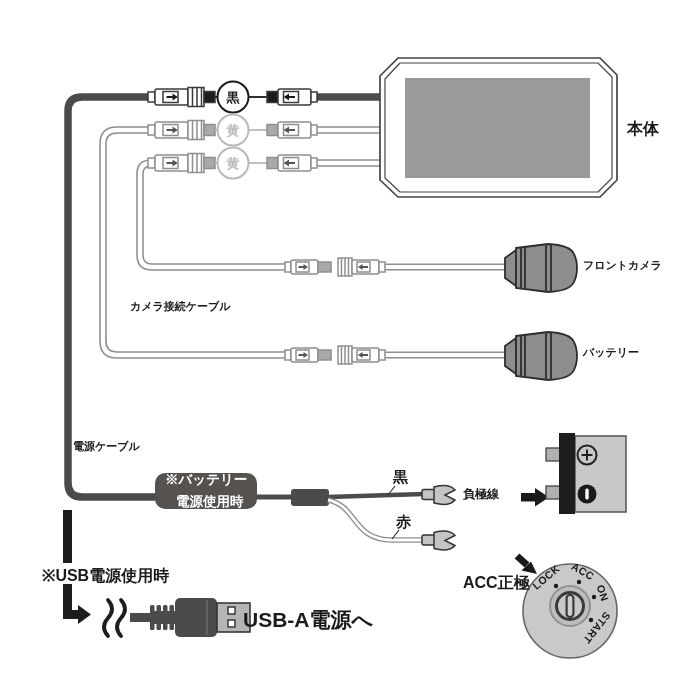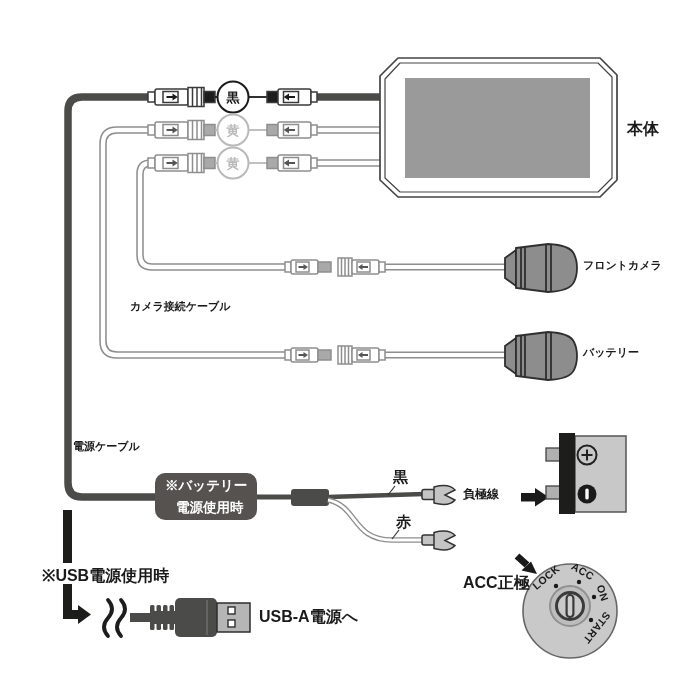--- a/index.html
+++ b/index.html
@@ -15,21 +15,21 @@
   .title{font-size:28px;letter-spacing:2px;}
   .big{font-size:11px;}
   .tag{
     position:absolute;width:31px;height:31px;text-align:center;line-height:31px;
     font-size:13px;font-weight:bold;white-space:nowrap;
   }
   .tag.dark{color:#1a1a1a;}
   .tag.light{color:#b9b9b9;}
   .wirechip{font-size:15px;}
   .batbox{
-    position:absolute;left:155px;top:473px;width:102px;height:47px;border-radius:10px;
+    position:absolute;left:155px;top:473px;width:102px;height:36px;border-radius:10px;
     background:#55524f;color:#ffffff;font-weight:bold;font-size:13.5px;
     display:flex;flex-direction:column;justify-content:center;padding-left:10px;box-sizing:border-box;
   }
   .batbox .l2{margin-left:11px;margin-top:4px;}
   .dial-lbl{
     position:absolute;font-size:10.5px;font-weight:bold;letter-spacing:0.5px;
     transform-origin:center center;white-space:nowrap;color:#1a1a1a;
   }
 </style>
 </head>
@@ -305,15 +305,15 @@
 
 <div class="lbl" style="left:463px;top:488px;font-size:12px;">負極線</div>
 <div class="lbl" style="left:463px;top:531px;font-size:16px;margin-top:44px;">ACC正極</div>
 
 <div class="dial-lbl" style="left:546px;top:577px;transform:translate(-50%,-50%) rotate(-40deg);">LOCK</div>
 <div class="dial-lbl" style="left:583px;top:571px;transform:translate(-50%,-50%) rotate(30deg);">ACC</div>
 <div class="dial-lbl" style="left:603px;top:593px;transform:translate(-50%,-50%) rotate(72deg);">ON</div>
 <div class="dial-lbl" style="left:597px;top:628px;transform:translate(-50%,-50%) rotate(128deg);">START</div>
 
 <div class="lbl" style="left:42px;top:568px;font-size:16px;">※USB電源使用時</div>
-<div class="lbl" style="left:259px;top:609px;font-size:16px;">USB-A電源へ</div>
+<div class="lbl" style="left:243px;top:609px;font-size:21px;">USB-A電源へ</div>
 
 </div>
 
 </body></html>

